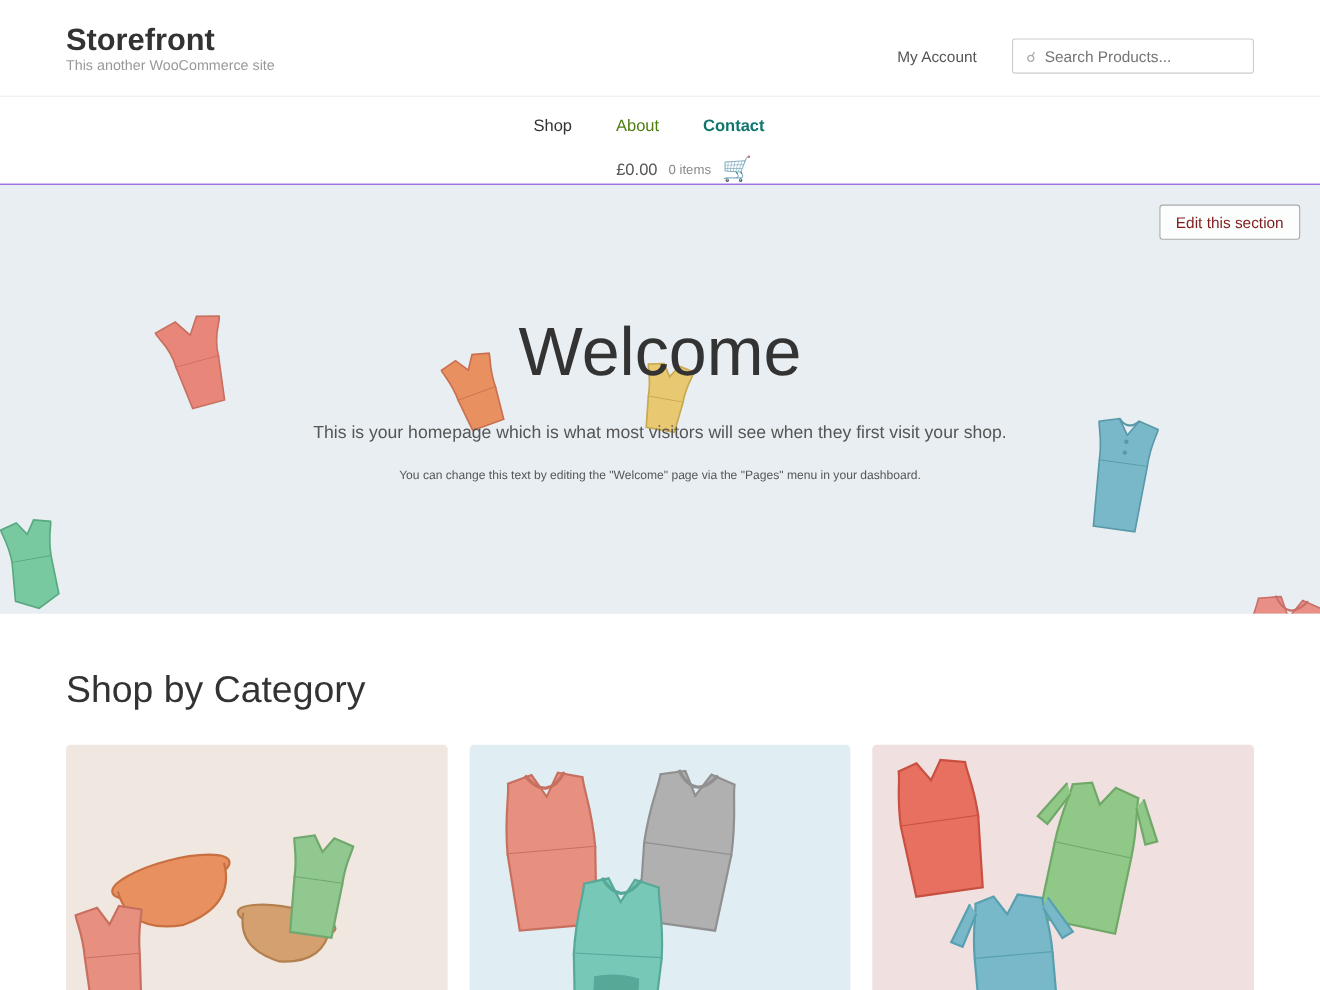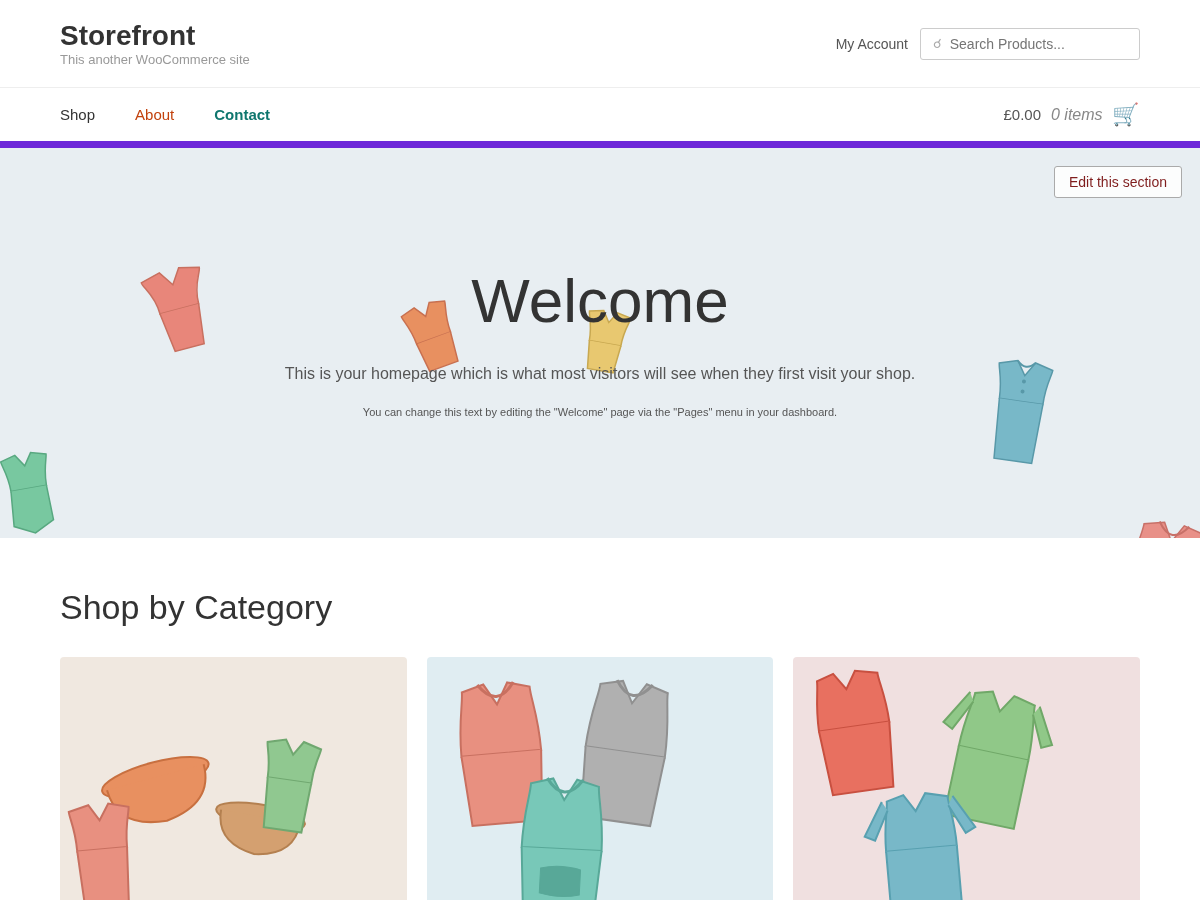--- a/index.html
+++ b/index.html
@@ -4,43 +4,43 @@
   <style>
     * { margin: 0; padding: 0; box-sizing: border-box; }
     body { font-family: -apple-system, BlinkMacSystemFont, 'Segoe UI', sans-serif; background: #fff; width: 1200px; }
 
     
     .hero-clothes { pointer-events: none; }
   </style>
 </head>
 <body>
 
-<div style="display:flex;align-items:center;justify-content:space-between;padding:20px 60px;border-bottom:1px solid #eee;">
+<div style="display:flex;align-items:flex-end;justify-content:space-between;padding:20px 60px;border-bottom:1px solid #eee;">
   <div>
     <div style="font-size:28px;font-weight:700;color:#333;">Storefront</div>
     <div style="font-size:13px;color:#999;">This another WooCommerce site</div>
   </div>
-  <div style="display:flex;align-items:center;gap:12px;">
+  <div style="display:flex;align-items:center;gap:32px;">
     <span style="font-size:14px;color:#555;cursor:pointer;">My Account</span>
     <div style="display:flex;align-items:center;border:1px solid #ccc;border-radius:3px;padding:7px 12px;width:220px;">
       <span style="color:#aaa;margin-right:8px;font-size:13px;">☌</span>
       <input type="text" style="border: none; outline: none; font-size: 14px; color: rgb(170, 170, 170); width: 100%; background: transparent;" placeholder="Search Products...">
     </div>
   </div>
 </div>
 
-<div style="display:flex;align-items:center;justify-content:space-between;padding:0 60px;border-bottom:7px solid #6d28d9;">
+<div style="display:flex;align-items:center;justify-content:space-between;padding:0 60px;border-bottom:1px solid #6d28d9;flex-direction:column;">
   <div style="display:flex;">
     <a style="padding:18px 20px 18px 0;font-size:15px;color:#333;cursor:pointer;text-decoration:none;display:block;">Shop</a>
-    <a style="padding:18px 20px;font-size:15px;color:#c2410c;cursor:pointer;text-decoration:none;display:block;">About</a>
+    <a style="padding:18px 20px;font-size:15px;color:#4d7c0f;cursor:pointer;text-decoration:none;display:block;">About</a>
     <a style="padding:18px 20px;font-size:15px;color:#0f766e;cursor:pointer;text-decoration:none;display:block;font-weight:bold;">Contact</a>
   </div>
   <div style="display:flex;align-items:center;gap:10px;margin-left:44px;">
     <span style="font-size:15px;color:#555;">£0.00</span>
-    <span style="font-size:16px;color:#888;font-style:italic;">0 items</span>
+    <span style="font-size:12px;color:#888;">0 items</span>
     <span style="font-size:22px;color:#555;cursor:pointer;">🛒</span>
   </div>
 </div>
 
 <div style="background:#e8eef2;position:relative;min-height:390px;overflow:hidden;display:flex;align-items:center;justify-content:center;">
 
   <button style="position:absolute;top:18px;right:18px;font-size:14px;color:#7f1d1d;cursor:pointer;border:1px solid #aaa;background:rgba(255,255,255,0.85);padding:7px 14px;border-radius:3px;z-index:10;">Edit this section</button>
 
   <div class="hero-clothes" style="position:absolute;top:0;left:0;width:100%;height:100%;z-index:1;">
     <svg width="1200" height="390" xmlns="http://www.w3.org/2000/svg" style="position:absolute;top:0;left:0;">

